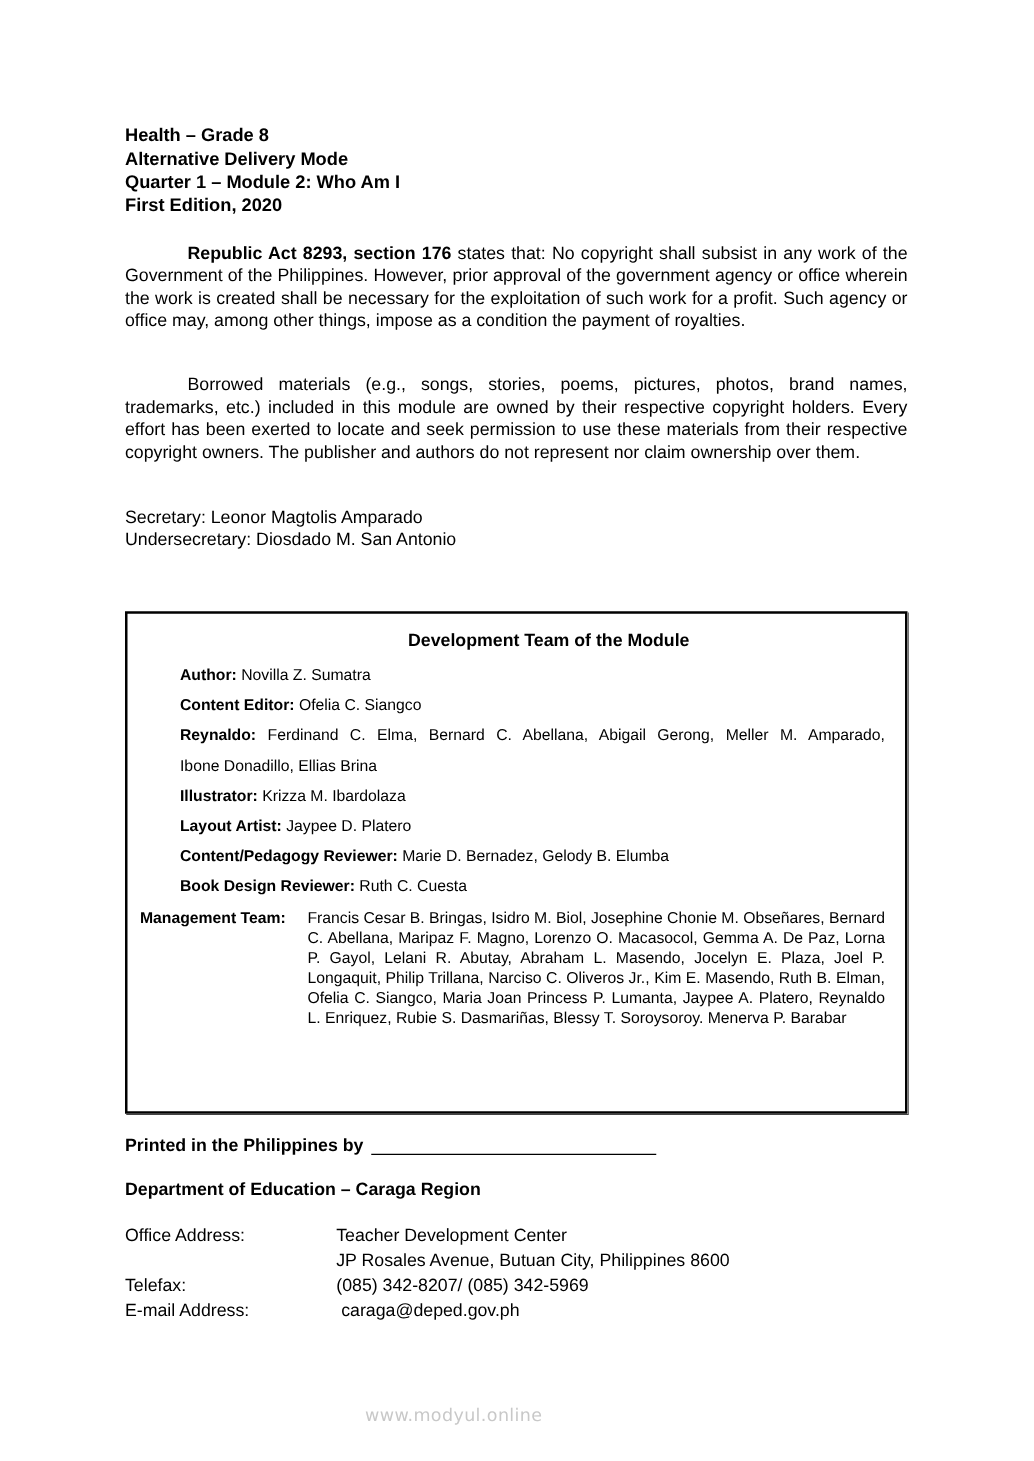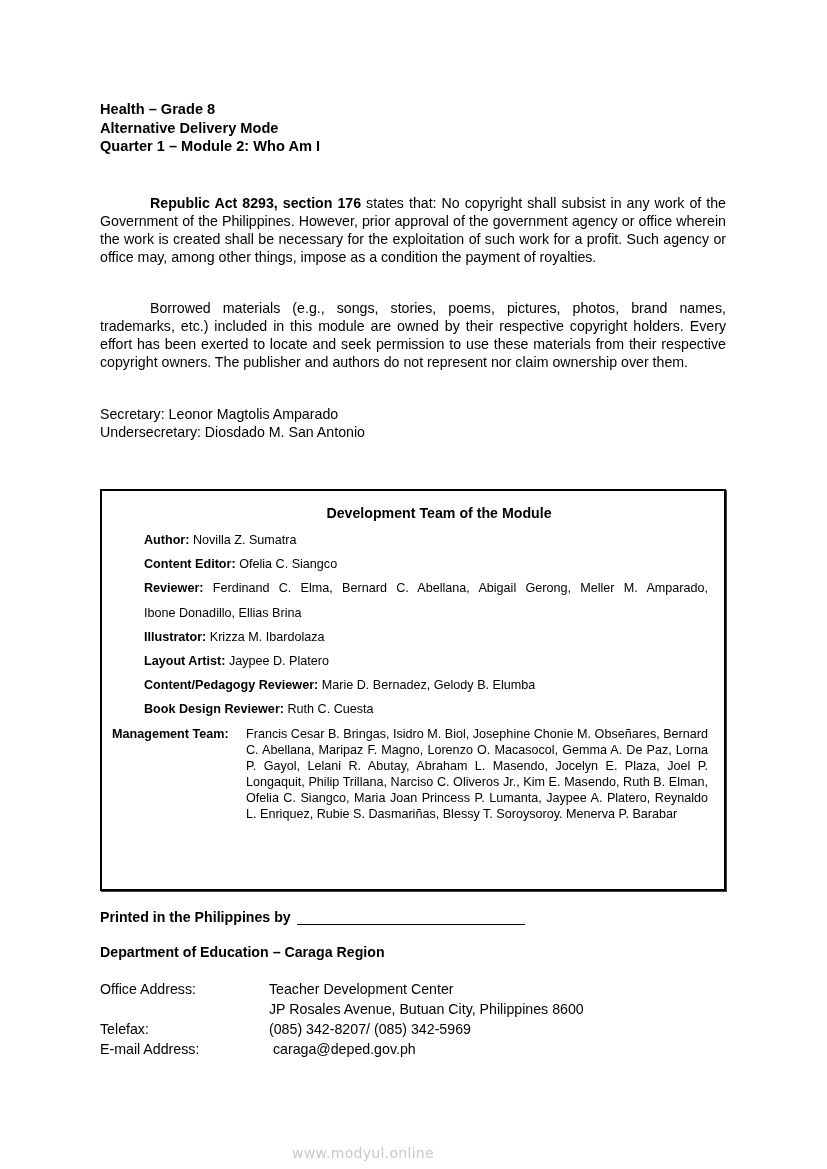--- a/index.html
+++ b/index.html
@@ -31,49 +31,50 @@
     .mgmt .lbl { font-weight: bold; white-space: nowrap; width: 134px; flex: none; }
     .mgmt .val { flex: 1; text-align: justify; }
     .printed { position: absolute; top: 809px; left: 0; font-weight: bold; font-size: 14.2px; }
     .printed .line { display: inline-block; width: 228px; border-bottom: 1.6px solid #000; vertical-align: -3px; height: 14px; margin-left: 2px; }
     .deped { position: absolute; top: 844px; left: 0; font-weight: bold; font-size: 14.2px; }
     .contact { position: absolute; top: 879px; left: 0; font-size: 14.2px; line-height: 20px; }
     .contact .crow { display: flex; }
     .contact .ck { width: 169px; }
     .watermark {
       position: absolute; top: 1125px; left: 0; width: 726px; text-align: center;
-      font-family: "DejaVu Sans", sans-serif; font-size: 14px; color: #c8c8c8; letter-spacing: 0.3px; margin-top: 20px;
+      font-family: "DejaVu Sans", sans-serif; font-size: 14px; color: #c8c8c8; letter-spacing: 0.3px;
     }
   </style>
 </head>
 <body>
 
 <div class="page">
 
   <div class="title-block">
     <div>Health – Grade 8</div>
     <div>Alternative Delivery Mode</div>
     <div>Quarter 1 – Module 2: Who Am I</div>
+    <div>First Edition, 2020</div>
   </div>
 
   <p class="para p1"><span class="indent"></span><b>Republic Act 8293, section 176</b><span> states that: No copyright shall subsist in any work of the Government of the Philippines. However, prior approval of the government agency or office wherein the work is created shall be necessary for the exploitation of such work for a profit. Such agency or office may, among other things, impose as a condition the payment of royalties.</span></p>
 
   <p class="para p2"><span class="indent"></span><span>Borrowed materials (e.g., songs, stories, poems, pictures, photos, brand names, trademarks, etc.) included in this module are owned by their respective copyright holders. Every effort has been exerted to locate and seek permission to use these materials from their respective copyright owners. The publisher and authors do not represent nor claim ownership over them.</span></p>
 
   <div class="pub">
     <div>Secretary: Leonor Magtolis Amparado</div>
     <div>Undersecretary: Diosdado M. San Antonio</div>
   </div>
 
   <div class="box">
     <div class="box-title">Development Team of the Module</div>
     <div class="team">
       <div class="row"><b>Author:</b><span> Novilla Z. Sumatra</span></div>
       <div class="row"><b>Content Editor:</b><span> Ofelia C. Siangco</span></div>
-      <div class="row justify"><b>Reviewer:</b><span> Ferdinand C. Elma, Bernard C. Abellana, Abigail Gerong, Meller M. Amparado,</span></div>
+      <div class="row justify"><b>Reynaldo:</b><span> Ferdinand C. Elma, Bernard C. Abellana, Abigail Gerong, Meller M. Amparado,</span></div>
       <div class="row"><span>Ibone Donadillo, Ellias Brina</span></div>
       <div class="row"><b>Illustrator:</b><span> Krizza M. Ibardolaza</span></div>
       <div class="row"><b>Layout Artist:</b><span> Jaypee D. Platero</span></div>
       <div class="row"><b>Content/Pedagogy Reviewer:</b><span> Marie D. Bernadez, Gelody B. Elumba</span></div>
       <div class="row"><b>Book Design Reviewer:</b><span> Ruth C. Cuesta</span></div>
       <div class="mgmt">
         <div class="lbl">Management Team:</div>
         <div class="val">Francis Cesar B. Bringas, Isidro M. Biol, Josephine Chonie M. Obseñares, Bernard C. Abellana, Maripaz F. Magno, Lorenzo O. Macasocol, Gemma A. De Paz, Lorna P. Gayol, Lelani R. Abutay, Abraham L. Masendo, Jocelyn E. Plaza, Joel P. Longaquit, Philip Trillana, Narciso C. Oliveros Jr., Kim E. Masendo, Ruth B. Elman, Ofelia C. Siangco, Maria Joan Princess P. Lumanta, Jaypee A. Platero, Reynaldo L. Enriquez, Rubie S. Dasmariñas, Blessy T. Soroysoroy. Menerva P. Barabar</div>
       </div>
     </div>

